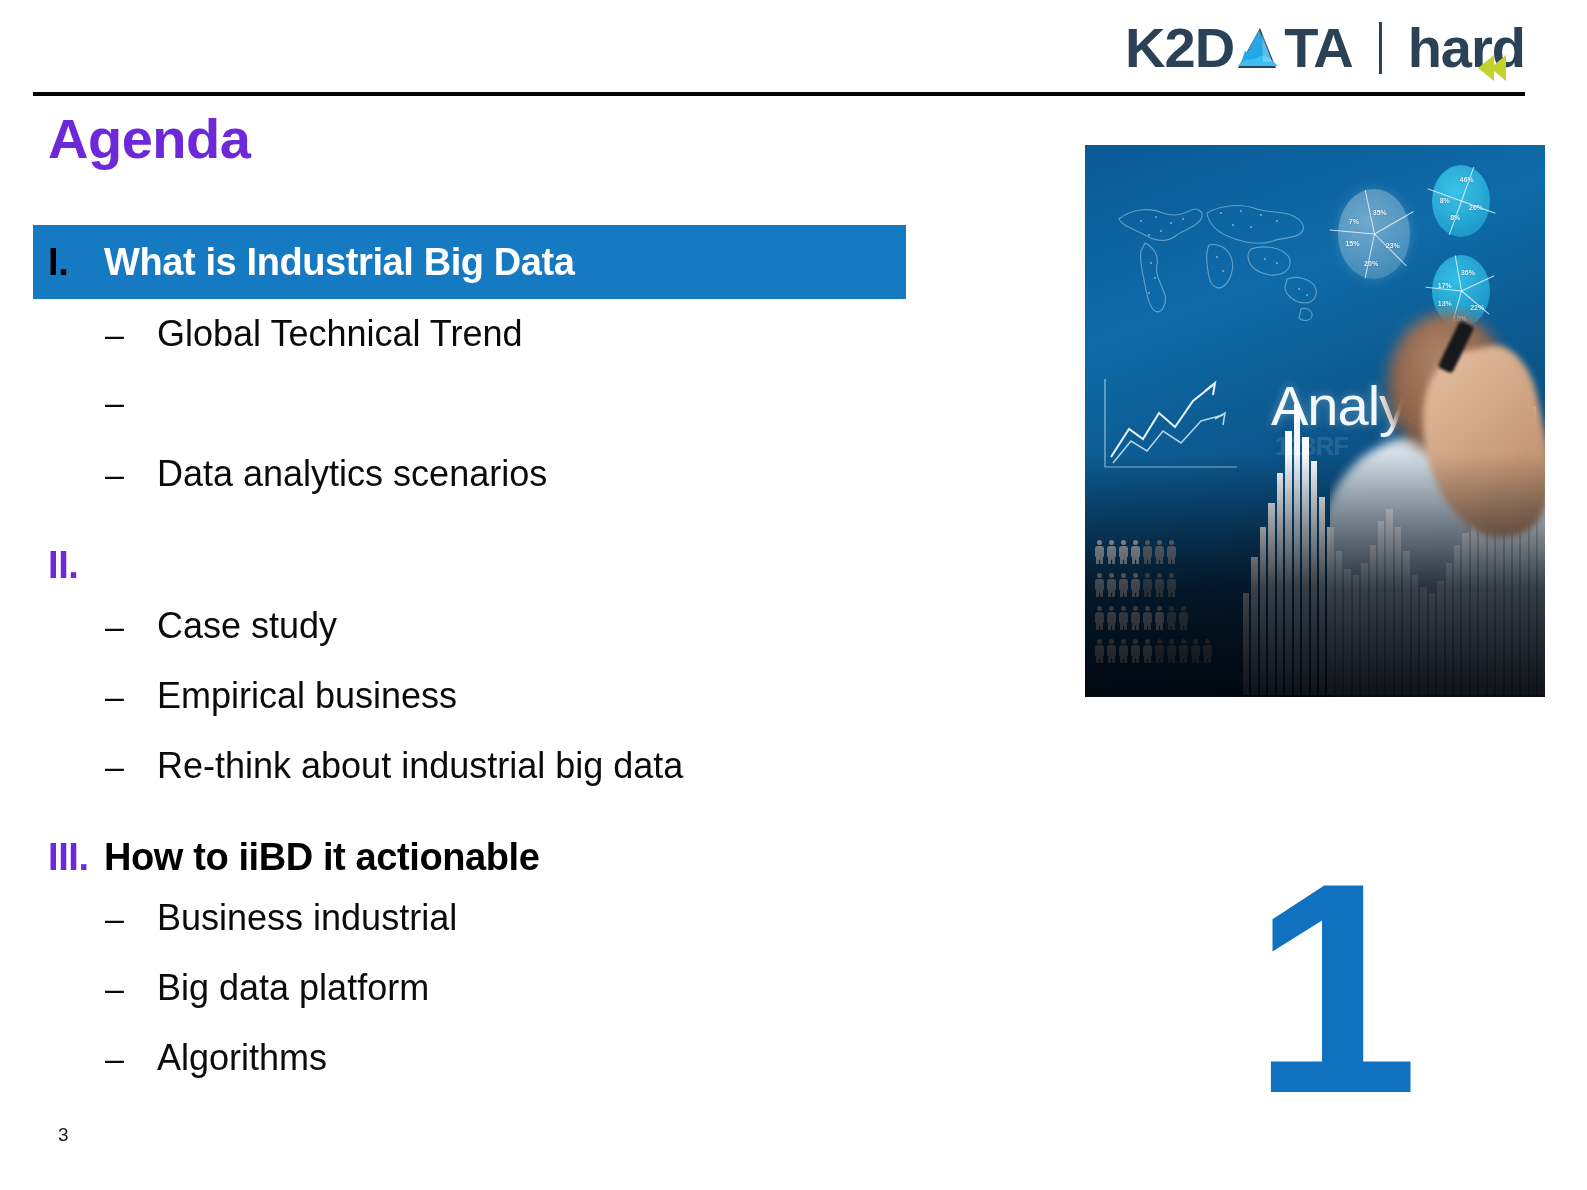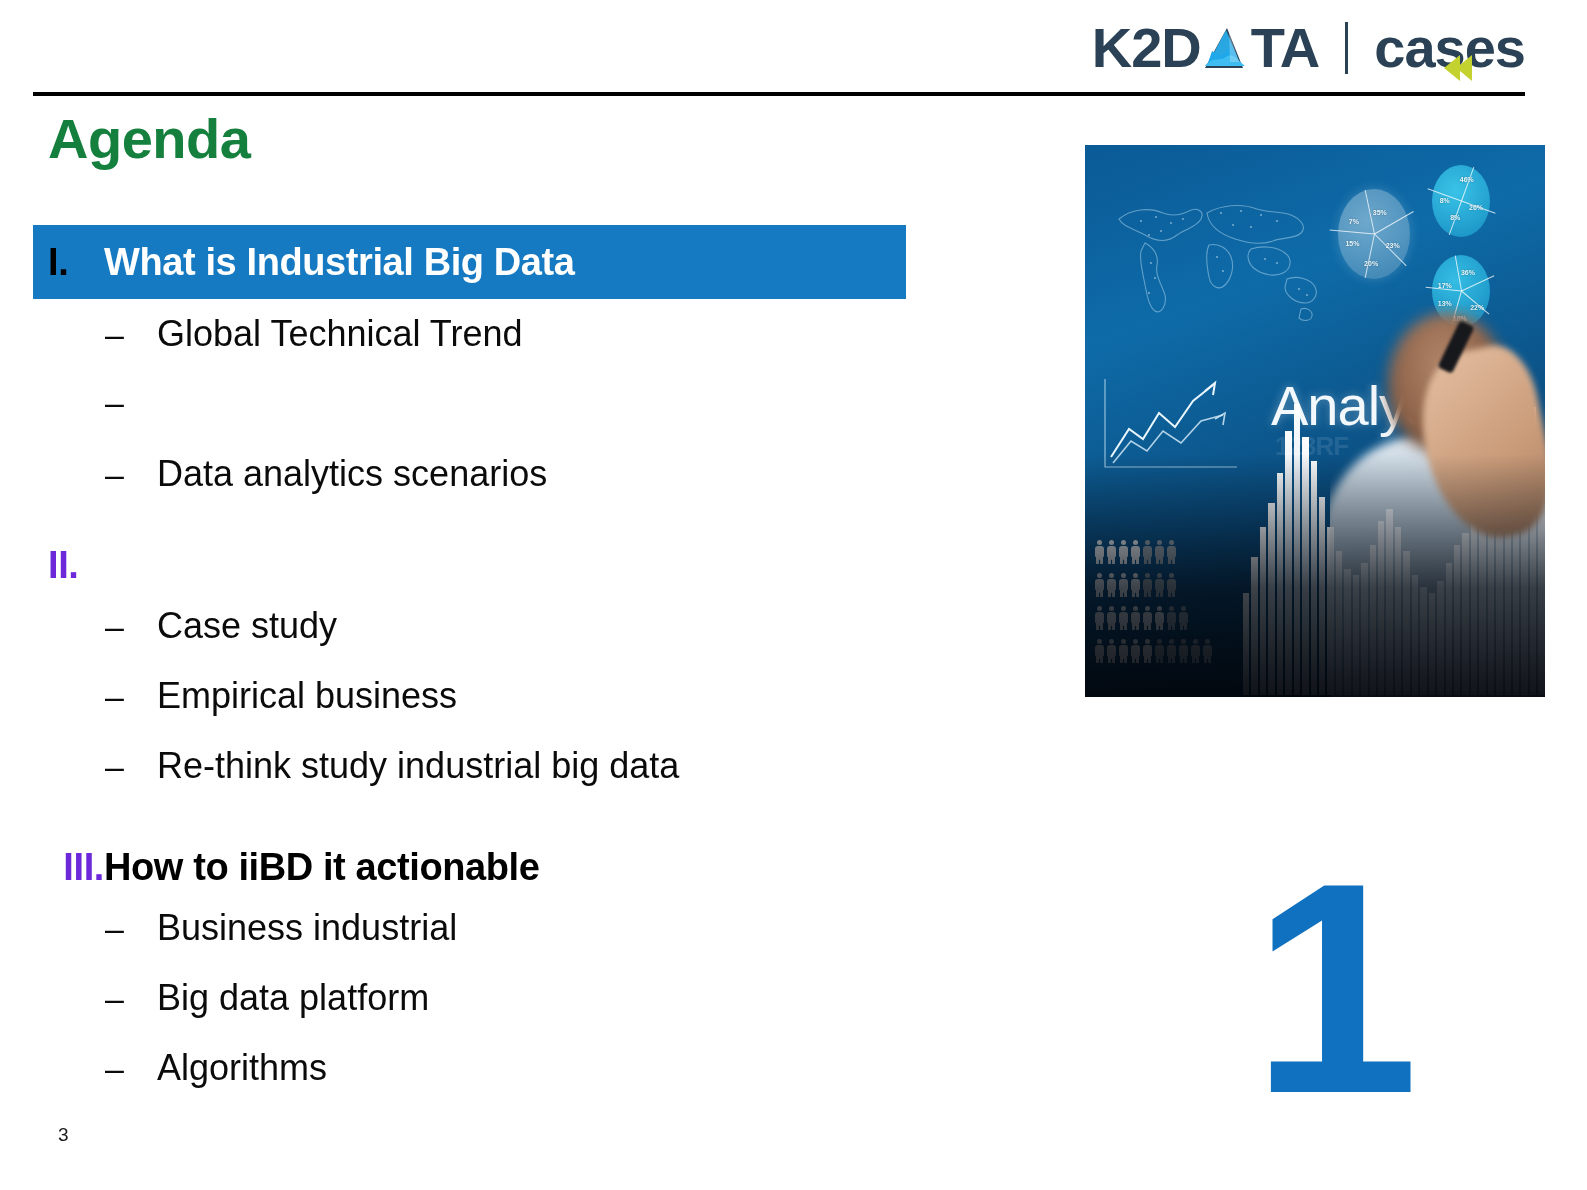--- a/index.html
+++ b/index.html
@@ -77,21 +77,21 @@
     background: #000000;
   }
 
   
   .page-title {
     position: absolute;
     left: 48px;
     top: 106px;
     font-size: 56px;
     font-weight: bold;
-    color: #15803d;
+    color: #6d28d9;
     letter-spacing: -0.5px;
   }
 
   
   .agenda {
     position: absolute;
     left: 0;
     top: 225px;
     width: 960px;
   }
@@ -153,21 +153,21 @@
   }
   .bullet-text {
     color: #0b0b0b;
   }
 
   
   .group-1 { padding-top: 14px; }
   .group-2 { padding-top: 12px; }
   .group-3 { padding-top: 12px; }
   .head-2 { margin-top: 14px; }
-  .head-3 { margin-top: 24px; text-align: right; }
+  .head-3 { margin-top: 14px; }
 
   
   .photo {
     position: absolute;
     left: 1085px;
     top: 145px;
     width: 460px;
     height: 552px;
     overflow: hidden;
     background: linear-gradient(160deg, #0a5a96 0%, #0e6ba8 28%, #0b4f82 60%, #07304f 85%, #04121f 100%);
@@ -375,21 +375,21 @@
           <path d="M27 4 L42 40 L8 40 Z" fill="#29A7E3"></path>
           <path d="M27 4 L33 20 L22 30 L13 25 L8 40 L42 40 Z" fill="#1FA9EA"></path>
           <path d="M6 40 C14 30 20 36 27 31 C34 26 39 34 46 40 Z" fill="#3FBDF2"></path>
           <path d="M30 6 L40 36 L31 36 Z" fill="#ffffff" opacity="0.25"></path>
         </svg>
       </span>
       <span>TA</span>
     </div>
     <div class="logo-divider"></div>
     <div class="logo-iibd">
-      <span>cases</span>
+      <span>hard</span>
       <span class="iibd-chevron">
         <svg viewBox="0 0 34 30" width="34" height="30">
           <path d="M2 15 L18 2 L18 12 L30 2 L30 28 L18 18 L18 28 Z" fill="#C3D22E"></path>
         </svg>
       </span>
     </div>
   </div>
 
   <div class="rule"></div>
 
@@ -425,21 +425,21 @@
         <li class="bullet">
           <span class="bullet-dash">–</span>
           <span class="bullet-text">Case study</span>
         </li>
         <li class="bullet">
           <span class="bullet-dash">–</span>
           <span class="bullet-text">Empirical business</span>
         </li>
         <li class="bullet">
           <span class="bullet-dash">–</span>
-          <span class="bullet-text">Re-think study industrial big data</span>
+          <span class="bullet-text">Re-think about industrial big data</span>
         </li>
       </ul>
     </div>
 
     <div class="section">
       <div class="section-head head-3">
         <span class="section-num">III.</span>
         <span class="section-title">How to iiBD it actionable</span>
       </div>
       <ul class="bullets group-3">

